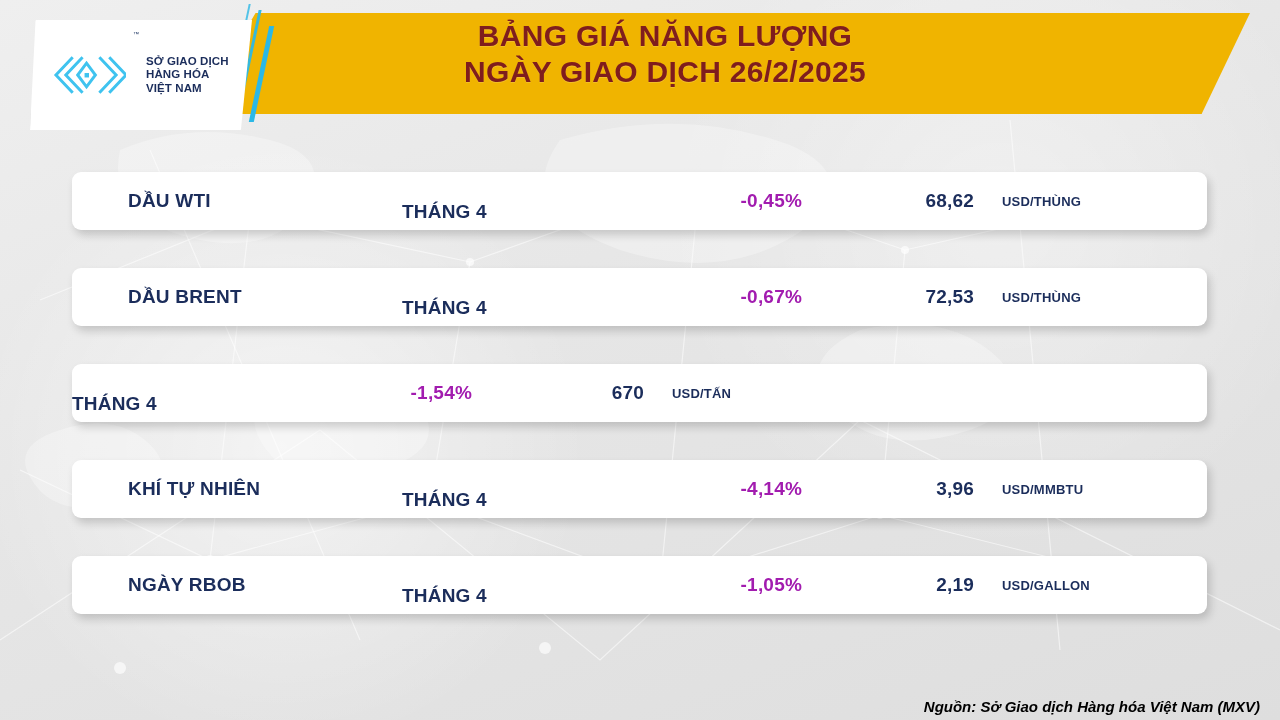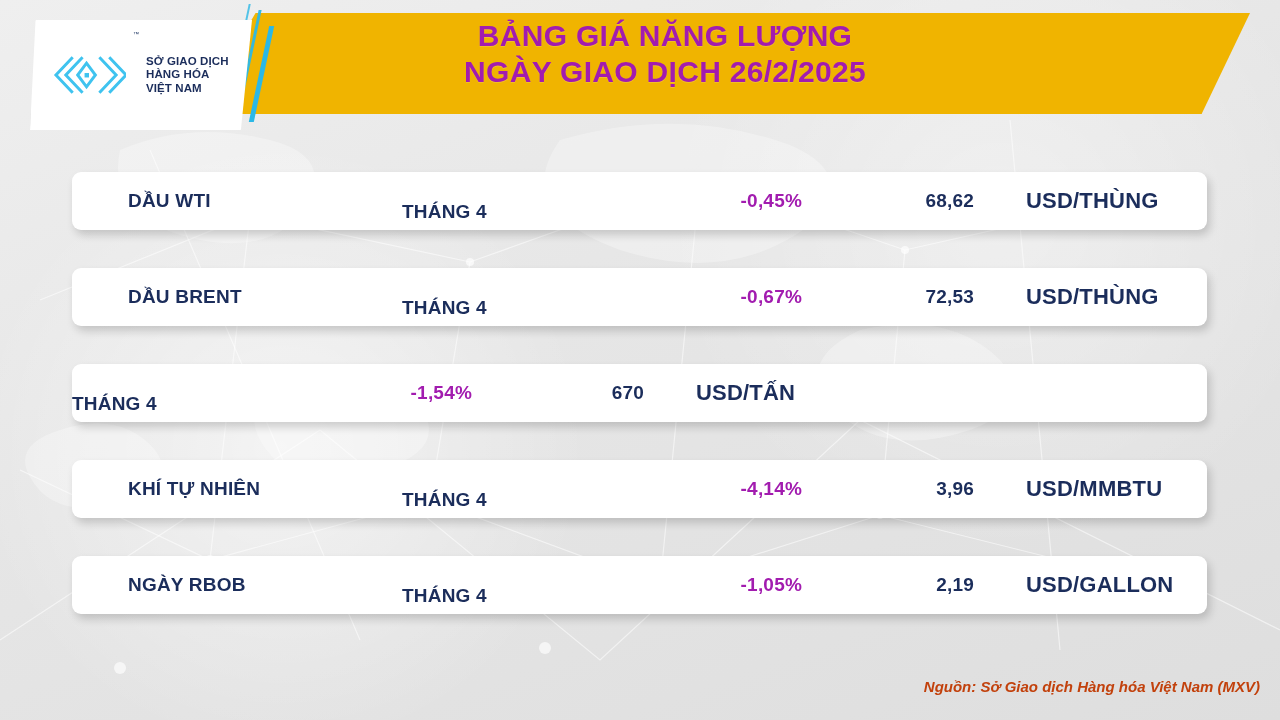--- a/index.html
+++ b/index.html
@@ -26,21 +26,21 @@
 
   .banner {
     position:absolute; left:150px; top:13px;
     width:1100px; height:101px;
     background:#f0b400;
     clip-path: polygon(9.6% 0%, 100% 0%, 95.6% 100%, 4.1% 100%);
     box-shadow:0 2px 5px rgba(0,0,0,.18);
   }
   .banner-title {
     position:absolute; left:230px; top:18px; width:870px;
-    text-align:center; color:#a21caf;
+    text-align:center; color:#7f1d1d;
     font-weight:bold; font-size:30px; line-height:36px;
     letter-spacing:.3px;
     text-shadow:0 1px 0 rgba(255,255,255,.15);
   }
 
   .accent {
     position:absolute; background:#2bb8e6; transform:skewX(-12deg);
   }
   .accent.a1 { left:248px; top:10px; width:3px; height:100px; opacity:.95; }
   .accent.a2 { left:259px; top:26px; width:5px; height:96px; }
@@ -64,26 +64,26 @@
     width:1135px; height:58px; margin:0 0 38px 72px;
     background:#fff; border-radius:9px;
     box-shadow:3px 5px 9px rgba(0,0,0,.17);
     display:flex; align-items:center;
     color:#1b2d5b; font-weight:bold;
   }
   .c-name   { width:330px; padding-left:56px; font-size:19px; letter-spacing:.2px; }
   .c-month  { width:170px; font-size:19px; letter-spacing:.2px;margin-top:22px; }
   .c-change { width:230px; text-align:right; font-size:19px; color:#a21caf; letter-spacing:.2px; }
   .c-price  { width:200px; text-align:right; padding-right:28px; font-size:19px; letter-spacing:.2px; }
-  .c-unit   { flex:1; font-size:22px; letter-spacing:.2px;margin-left:24px; }
+  .c-unit   { flex:1; font-size:13px; letter-spacing:.2px; }
 
   
   #source {
-    position:absolute; right:20px; bottom:25px;
-    color:#c2410c; font-weight:bold; font-style:italic; font-size:15px;
+    position:absolute; right:20px; bottom:5px;
+    color:#000000; font-weight:bold; font-style:italic; font-size:15px;
   }
 </style>
 </head>
 <body>
 
 <div id="bg">
   <svg viewBox="0 0 1280 720">
     <g stroke="#ffffff" stroke-opacity="0.55" fill="none" stroke-width="1.2">
       <path d="M40 300 L250 215 L470 262 L700 180 L905 250 L1150 195"></path>
       <path d="M20 470 L210 560 L430 500 L660 585 L880 515 L1120 575"></path>

